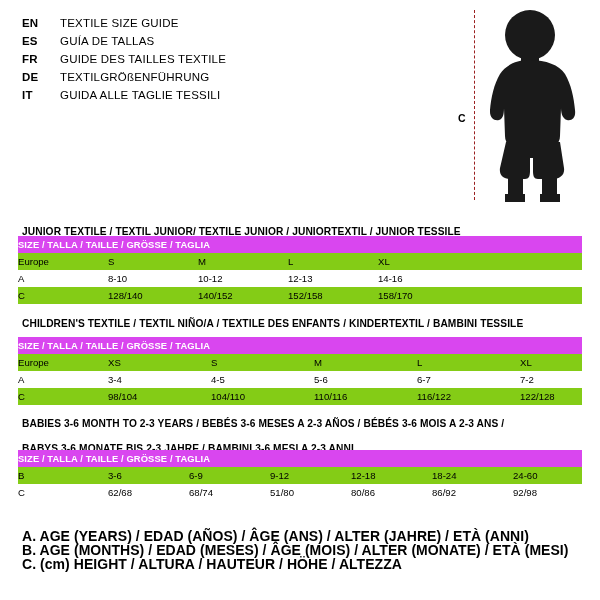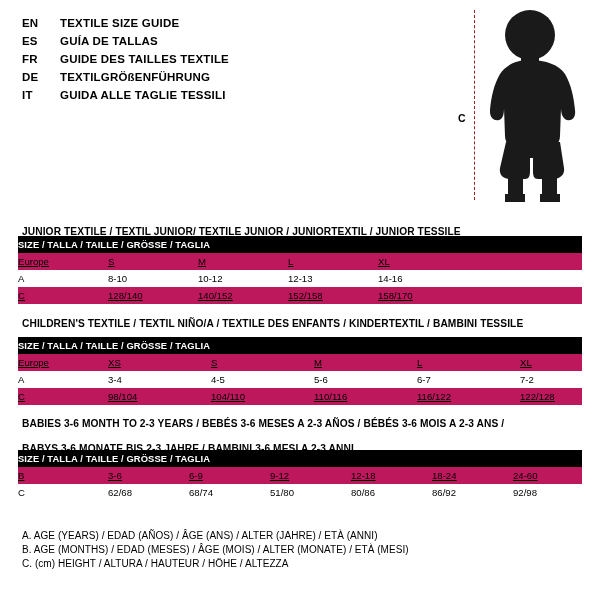--- a/index.html
+++ b/index.html
@@ -35,21 +35,21 @@
     line-height: 18px;
   }
   .lang-code {
     width: 38px;
     font-size: 11.5px;
     font-weight: bold;
     letter-spacing: 0.2px;
   }
   .lang-title {
     font-size: 11.5px;
-    font-weight: bold;
+    font-weight: normal;
     letter-spacing: 0.2px;
   }
 
   
   .figure-area {
     position: absolute;
     left: 450px;
     top: 8px;
     width: 145px;
     height: 195px;
@@ -93,54 +93,53 @@
     border-collapse: collapse;
     font-size: 9.6px;
   }
   table.size-table td {
     padding: 0;
     height: 17px;
     vertical-align: middle;
     white-space: nowrap;
   }
   .band {
-    background: #000000;
+    background: #d946ef;
     color: #ffffff;
     font-weight: bold;
     margin-left: 28px;
   }
   .band td {
     padding-left: 6px;
     font-size: 9.4px;
     letter-spacing: 0.1px;
   }
   .row-light {
-    background: #be185d;
-    text-decoration: underline;
+    background: #84cc16;
   }
   .row-white {
     background: #ffffff;
   }
   .cell-label {
     padding-left: 6px;
     font-weight: normal;
   }
   .cell-val {
     padding-left: 2px;
   }
 
   
   .legend {
     position: absolute;
     left: 22px;
     width: 560px;
   }
   .legend-line {
-    font-size: 10px;
-    font-weight: normal;
+    font-size: 14px;
+    font-weight: bold;
     height: 14px;
     line-height: 14px;
     letter-spacing: 0.05px;
   }
 </style>
 </head>
 <body>
 
 <div class="page">
 

